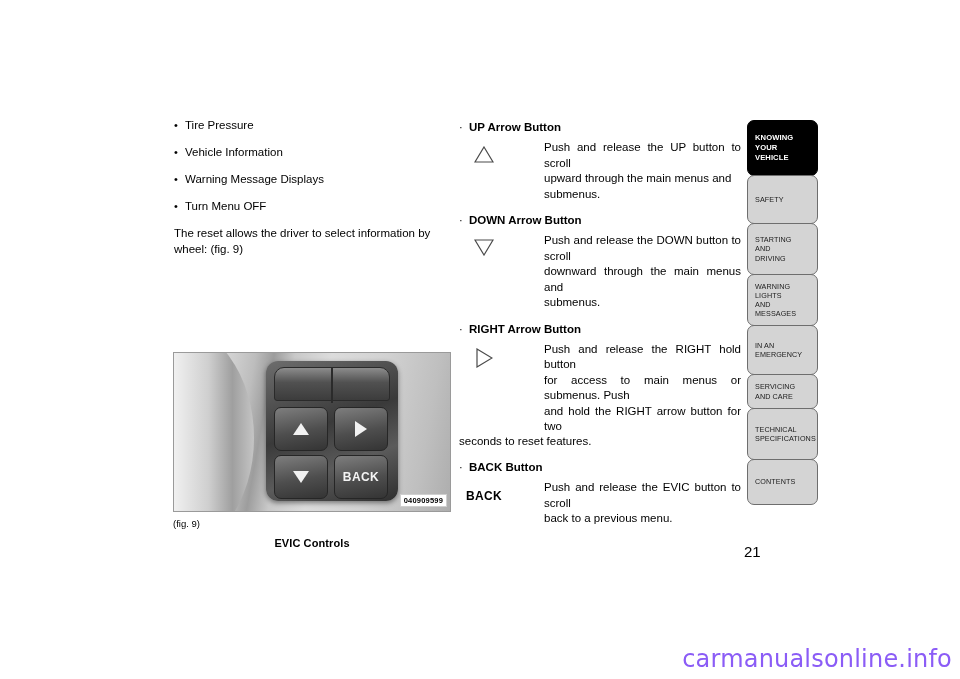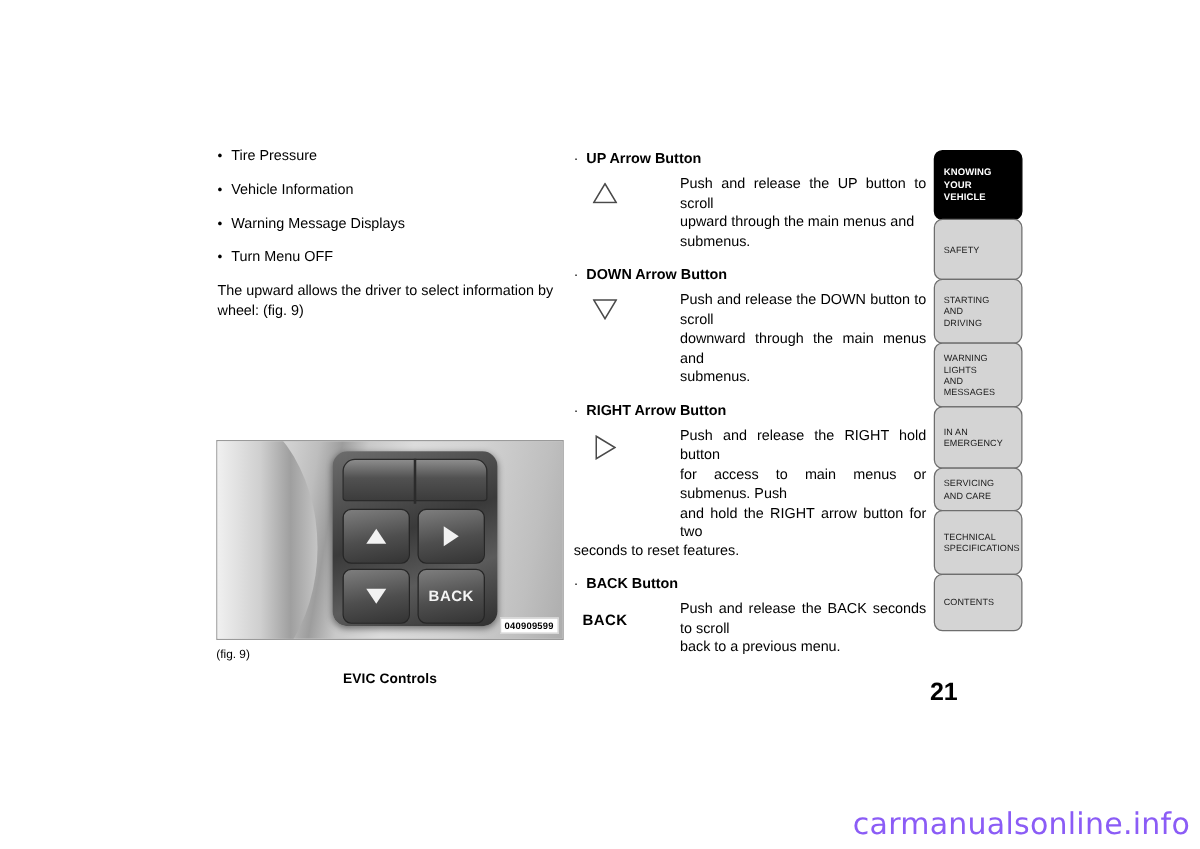--- a/index.html
+++ b/index.html
@@ -241,22 +241,22 @@
   .tab.active .tab-label {
     color: #ffffff;
     font-weight: bold;
     font-size: 7.6px;
     line-height: 9.8px;
   }
   #page-number {
     position: absolute;
     left: 744px;
     top: 543px;
-    font-size: 20px;
-    font-weight: bold;
+    font-size: 15px;
+    font-weight: normal;
     letter-spacing: -.2px;
   }
 
   
   #watermark {
     position: absolute;
     right: 8px;
     bottom: 6px;
     font-size: 24px;
     color: #8b5cf6;
@@ -280,21 +280,21 @@
   <div class="bullet-row">
     <span class="bullet-dot">•</span>
     <span class="bullet-text">Warning Message Displays</span>
   </div>
   <div class="bullet-row">
     <span class="bullet-dot">•</span>
     <span class="bullet-text">Turn Menu OFF</span>
   </div>
 
   <div id="intro-paragraph">
-    <div>The upward allows the driver to select information by</div>
+    <div>The reset allows the driver to select information by</div>
     <div class="lastline">wheel:  (fig. 9)</div>
   </div>
 </div>
 
 <div id="figure-block">
   <div id="figure-image">
     <div id="wheel-curve"></div>
     <div id="control-pod">
       <div id="top-bar-button"></div>
       <div id="top-bar-divider"></div>
@@ -387,21 +387,21 @@
   <div class="section">
     <div class="section-heading">
       <span class="bullet-dot">·</span>
       <span>BACK Button</span>
     </div>
     <div class="section-body">
       <div class="glyph-cell">
         <span id="back-glyph">BACK</span>
       </div>
       <div class="body-text">
-        <div>Push and release the BACK seconds to scroll</div>
+        <div>Push and release the EVIC button to scroll</div>
         <div class="lastline">back to a previous menu.</div>
       </div>
     </div>
   </div>
 
 </div>
 
 <div id="side-tabs">
   <div class="tab active" style="height:56px">
     <span class="tab-label">KNOWING

